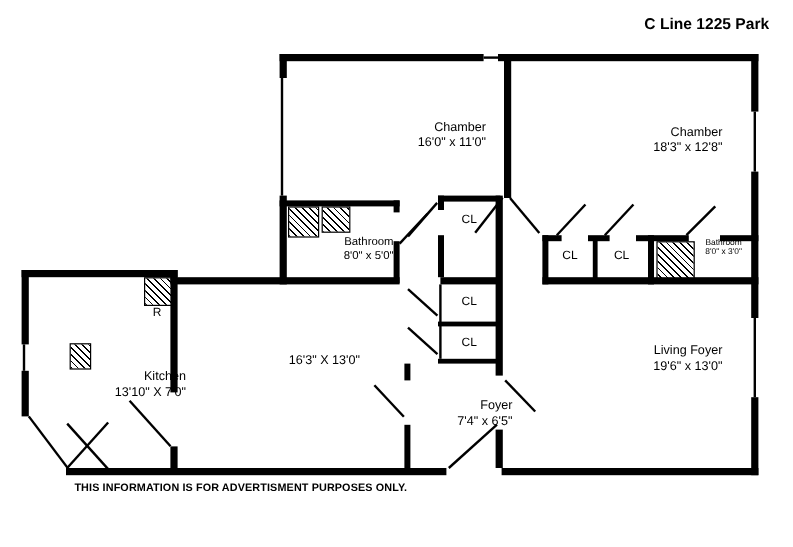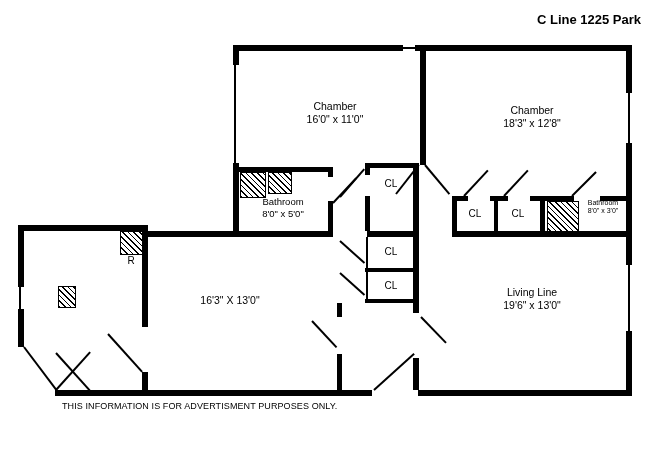--- a/index.html
+++ b/index.html
@@ -3,26 +3,26 @@
 <meta charset="utf-8">
 <style>
   html,body{margin:0;padding:0;background:#fff;}
   body{font-family:"Liberation Sans",sans-serif;color:#000;}
   .plan{position:relative;width:661px;height:456px;background:#fff;overflow:hidden;}
   .wall{position:absolute;background:#000;}
   .win{position:absolute;background:#000;}
   .diag{position:absolute;height:2px;background:#000;transform-origin:left center;}
   .fixture{position:absolute;border:1px solid #000;
     background:repeating-linear-gradient(45deg,#000 0,#000 1px,transparent 1px,transparent 4px);}
-  .room-label{position:absolute;text-align:center;font-size:10.5px;line-height:1.25;}
+  .room-label{position:absolute;text-align:right;font-size:10.5px;line-height:1.25;}
   .room-label.sm{font-size:9.5px;}
   .small-label{position:absolute;text-align:center;font-size:10px;}
   .tiny-label{position:absolute;text-align:center;font-size:7px;line-height:1.2;}
   .title{position:absolute;top:12px;right:20px;font-size:13px;font-weight:bold;}
-  .disclaimer-line{position:absolute;left:62px;font-size:9px;font-weight:normal;letter-spacing:0.1px;}
+  .disclaimer-line{position:absolute;left:62px;font-size:9px;font-weight:bold;letter-spacing:0.1px;}
 </style>
 </head>
 <body>
 
 <div class="plan">
 
   <div class="title">C Line 1225 Park</div>
 
   <div class="wall" style="left:233px;top:45px;width:170px;height:6px"></div>
   <div class="wall" style="left:415px;top:45px;width:217px;height:6px"></div>
@@ -121,25 +121,33 @@
   <div class="tiny-label" style="left:578px;top:199px;width:50px">
     <div>Bathroom</div>
     <div>8'0" x 3'0"</div>
   </div>
 
   <div class="room-label" style="left:160px;top:294px;width:140px">
     <div>16'3" X 13'0"</div>
   </div>
 
   <div class="room-label" style="left:462px;top:286px;width:140px">
-    <div>Living Line</div>
+    <div>Living Foyer</div>
     <div>19'6" x 13'0"</div>
   </div>
 
+  <div class="room-label" style="left:35px;top:308px;width:120px">
+    <div>Kitchen</div>
+    <div>13'10" X 7'0"</div>
+  </div>
 
+  <div class="room-label" style="left:327px;top:332px;width:100px">
+    <div>Foyer</div>
+    <div>7'4" x 6'5"</div>
+  </div>
 
   <div class="small-label" style="left:370px;top:178px;width:42px">CL</div>
   <div class="small-label" style="left:457px;top:208px;width:36px">CL</div>
   <div class="small-label" style="left:498px;top:208px;width:40px">CL</div>
   <div class="small-label" style="left:370px;top:246px;width:42px">CL</div>
   <div class="small-label" style="left:370px;top:280px;width:42px">CL</div>
   <div class="small-label" style="left:120px;top:255px;width:22px">R</div>
 
   <div class="disclaimer-line" style="top:401px">THIS INFORMATION IS FOR ADVERTISMENT PURPOSES ONLY.</div>
 

